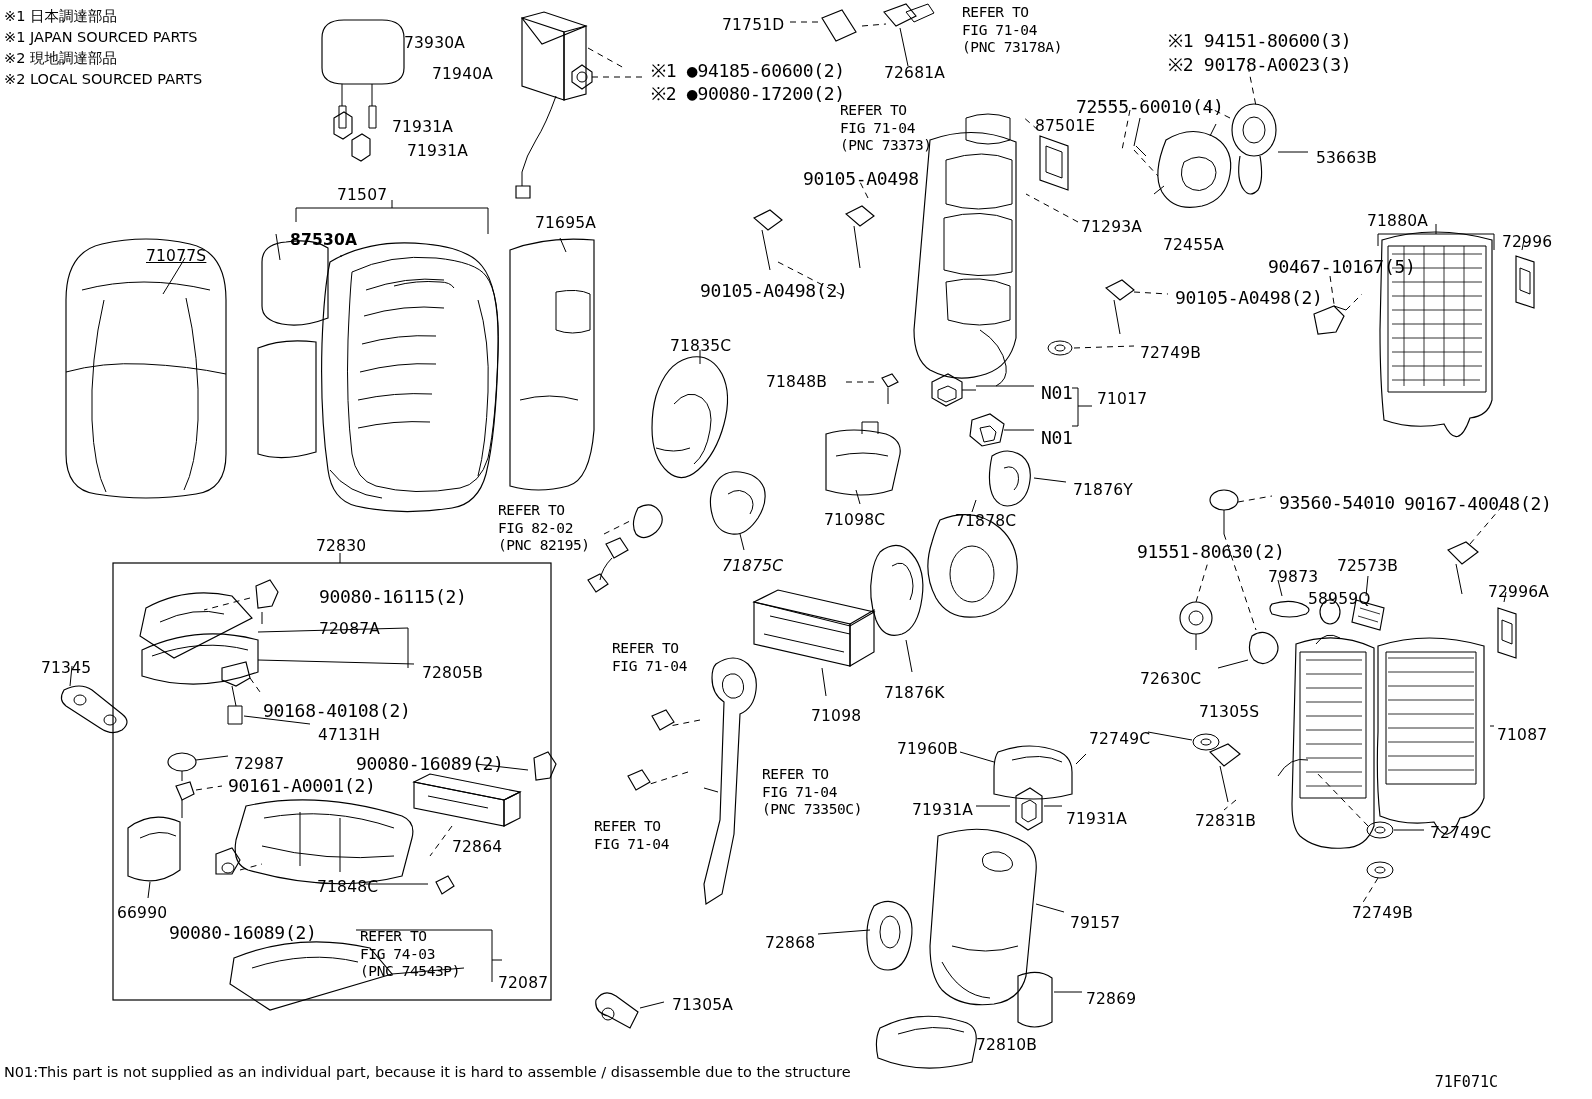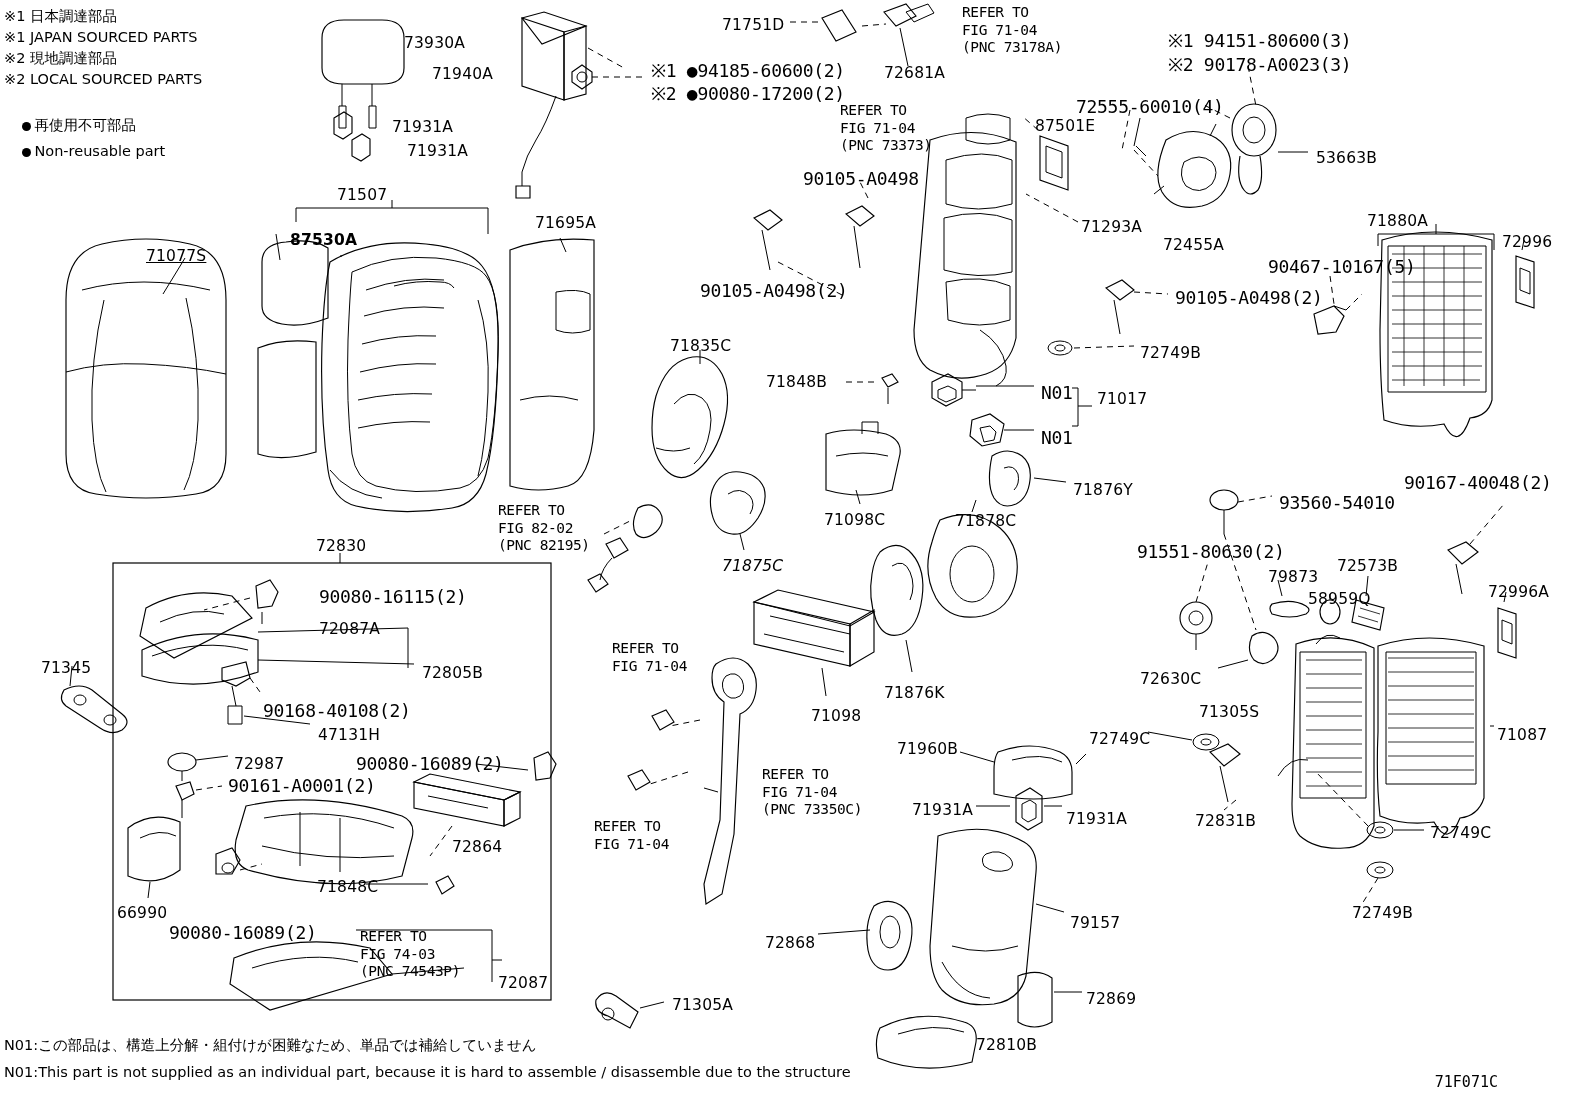--- a/index.html
+++ b/index.html
@@ -346,26 +346,20 @@
     <path class="p" d="M880 1028 q40-20 84-6 q14 4 12 20 l-4 20 q-50 14-94-4 q-4-18 2-30z"></path>
     <path class="pl" d="M898 1034 q36-12 66-2"></path>
     <path class="pl" d="M976 1042 l 0 0 M972 1046 l 0 0"></path>
   </svg>
 
   <div class="legend" style="left:4px;top:6px;">※1 日本調達部品
 ※1 JAPAN SOURCED PARTS
 ※2 現地調達部品
 ※2 LOCAL SOURCED PARTS</div>
 
-  <div class="legend" style="left:4px;top:94px;">
-    <span class="dot"></span><span>再使用不可部品</span>
-  </div>
-  <div class="legend" style="left:4px;top:120px;">
-    <span class="dot"></span><span>Non-reusable part</span>
-  </div>
 
   <div class="refbox" style="left:962px;top:4px;">REFER TO
 FIG 71-04
 (PNC 73178A)</div>
   <div class="refbox" style="left:840px;top:102px;">REFER TO
 FIG 71-04
 (PNC 73373)</div>
   <div class="refbox" style="left:498px;top:502px;">REFER TO
 FIG 82-02
 (PNC 82195)</div>
@@ -407,21 +401,21 @@
       <div class="lbl mono" style="left: 700px; top: 280px;">90105-A0498(2)</div>
       <div class="lbl mono" style="left: 1175px; top: 287px;">90105-A0498(2)</div>
       <div class="lbl" style="left: 670px; top: 337px;">71835C</div>
       <div class="lbl" style="left: 1140px; top: 344px;">72749B</div>
       <div class="lbl" style="left: 766px; top: 373px;">71848B</div>
       <div class="lbl mono" style="left: 1041px; top: 382px;">N01</div>
       <div class="lbl" style="left: 1097px; top: 390px;">71017</div>
       <div class="lbl mono" style="left: 1041px; top: 427px;">N01</div>
       <div class="lbl" style="left: 1073px; top: 481px;">71876Y</div>
       <div class="lbl mono" style="left: 1279px; top: 492px;">93560-54010</div>
-      <div class="lbl mono" style="left: 1404px; top: 472px;">90167-40048(2)</div>
+      <div class="lbl mono" style="left: 1404px; top: 493px;">90167-40048(2)</div>
       <div class="lbl" style="left: 824px; top: 511px;">71098C</div>
       <div class="lbl" style="left: 955px; top: 512px;">71878C</div>
       <div class="lbl" style="left: 316px; top: 537px;">72830</div>
       <div class="lbl mono" style="left: 1137px; top: 541px;">91551-80630(2)</div>
       <div class="lbl" style="left: 1337px; top: 557px;">72573B</div>
       <div class="lbl" style="left: 1268px; top: 568px;">79873</div>
       <div class="lbl" style="left: 722px; top: 557px; font-style: italic;">71875C</div>
       <div class="lbl" style="left: 1488px; top: 583px;">72996A</div>
       <div class="lbl" style="left: 1308px; top: 590px;">58959Q</div>
       <div class="lbl mono" style="left: 319px; top: 586px;">90080-16115(2)</div>
@@ -450,17 +444,16 @@
       <div class="lbl mono" style="left: 169px; top: 922px;">90080-16089(2)</div>
       <div class="lbl" style="left: 1070px; top: 914px;">79157</div>
       <div class="lbl" style="left: 1352px; top: 904px;">72749B</div>
       <div class="lbl" style="left: 765px; top: 934px;">72868</div>
       <div class="lbl" style="left: 498px; top: 974px;">72087</div>
       <div class="lbl" style="left: 1086px; top: 990px;">72869</div>
       <div class="lbl" style="left: 672px; top: 996px;">71305A</div>
       <div class="lbl" style="left: 976px; top: 1036px;">72810B</div>
     </div>
 
-  <div class="note" style="left:4px;top:1036px;">N01:この部品は、構造上分解・組付けが困難なため、単品では補給していません</div>
   <div class="note" style="left:4px;top:1064px;">N01:This part is not supplied as an individual part, because it is hard to assemble / disassemble due to the structure</div>
   <div class="figcode">71F071C</div>
 
 </div>
 
 </body></html>

